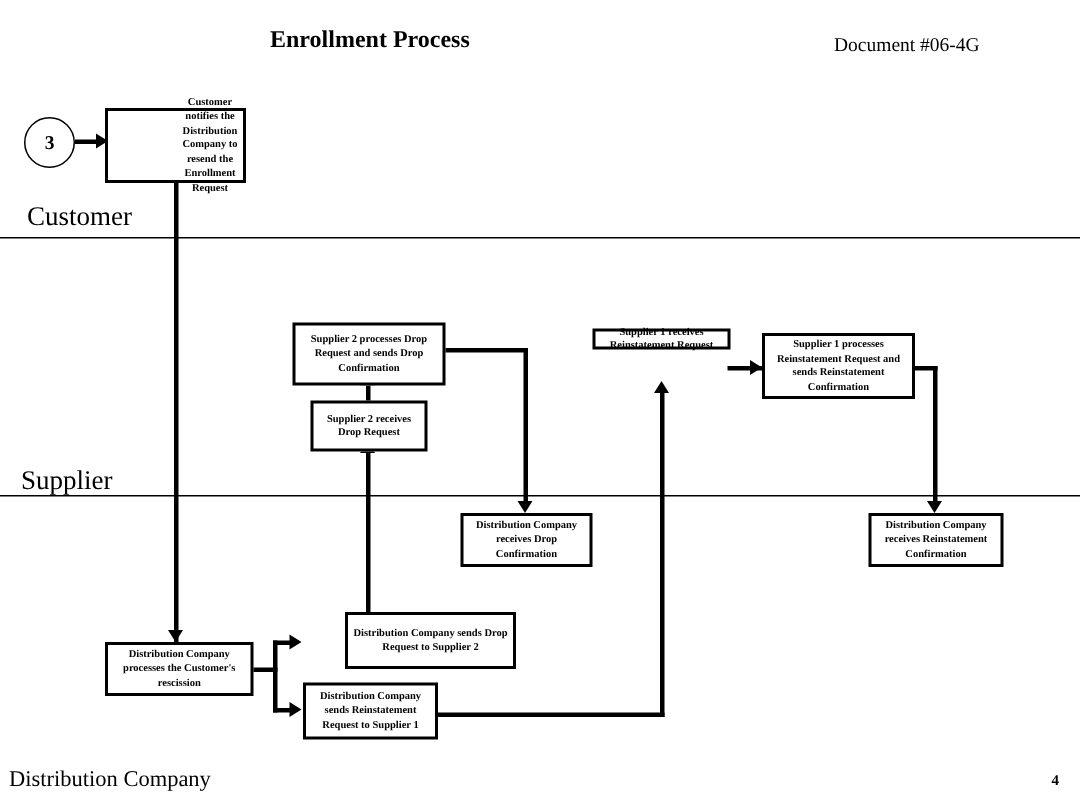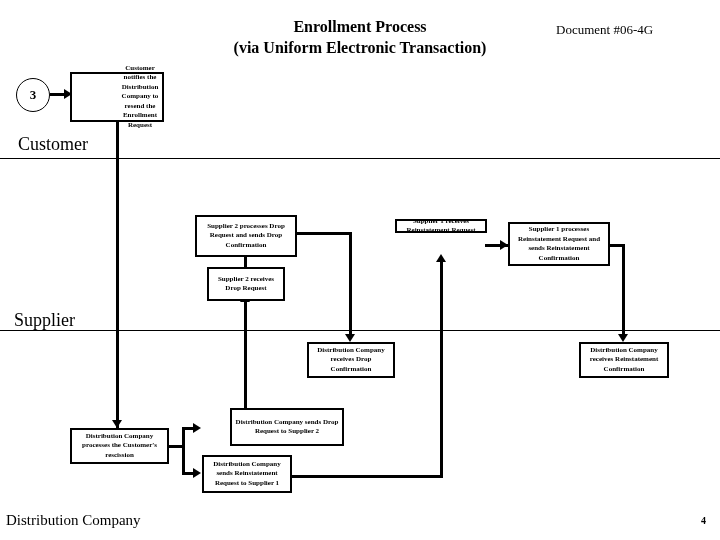--- a/index.html
+++ b/index.html
@@ -16,21 +16,20 @@
     font-family: "Liberation Serif", "DejaVu Serif", serif;
     color: #000000;
   }
 
   
   .title-block {
     position: absolute;
     left: 180px;
     top: 16px;
     width: 360px;
-    text-align: center;
   }
   .title-line {
     font-size: 16px;
     font-weight: bold;
     line-height: 21px;
     white-space: nowrap;
   }
   .doc-id {
     position: absolute;
     left: 556px;
@@ -136,21 +135,20 @@
     font-weight: bold;
   }
 </style>
 </head>
 <body>
 
 <div id="page">
 
   <div class="title-block">
     <div class="title-line">Enrollment Process</div>
-    <div class="title-line">(via Uniform Electronic Transaction)</div>
   </div>
   <div class="doc-id">Document #06-4G</div>
 
   <div class="lane-line" style="top:158px;"></div>
   <div class="lane-line" style="top:330px;"></div>
 
   <div class="lane-label" style="left:6px; top:134px; font-size:18px;margin-left:12px;">Customer</div>
   <div class="lane-label" style="left:14px; top:310px; font-size:18px;">Supplier</div>
   <div class="lane-label" style="left:6px; top:512px; font-size:15px;">Distribution Company</div>
 

